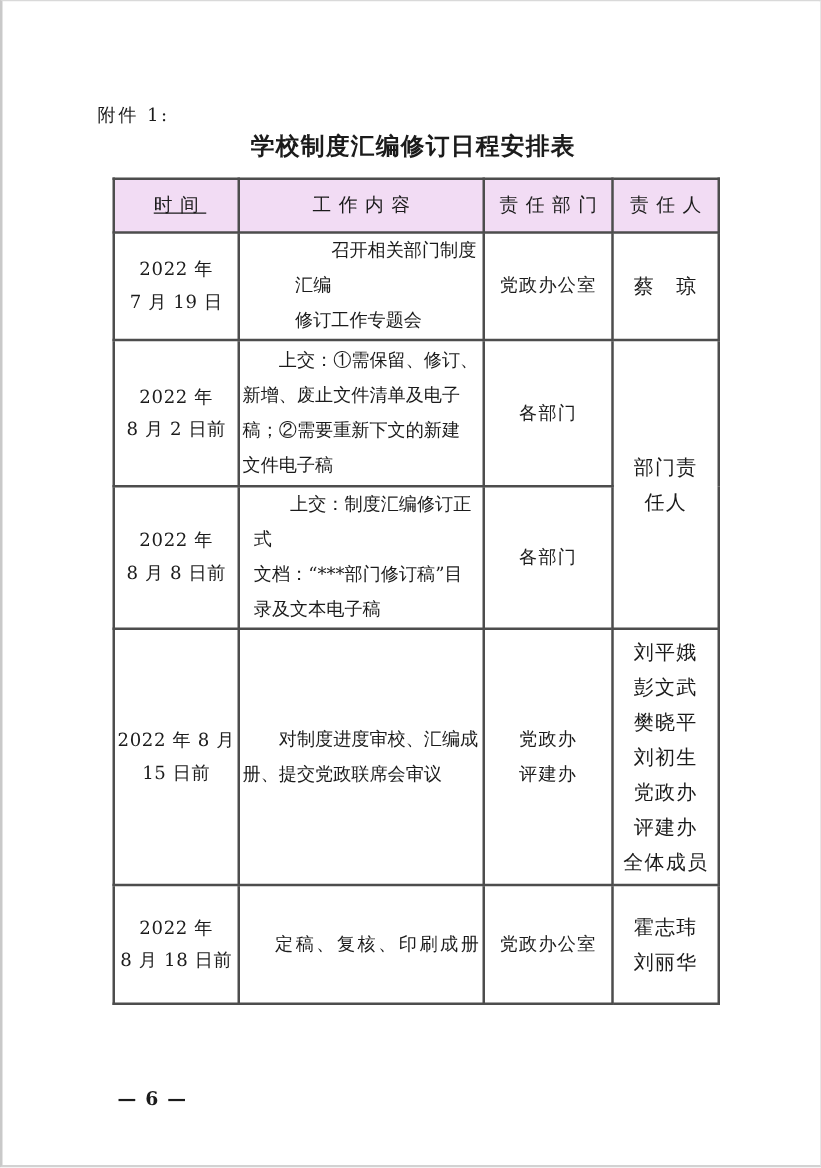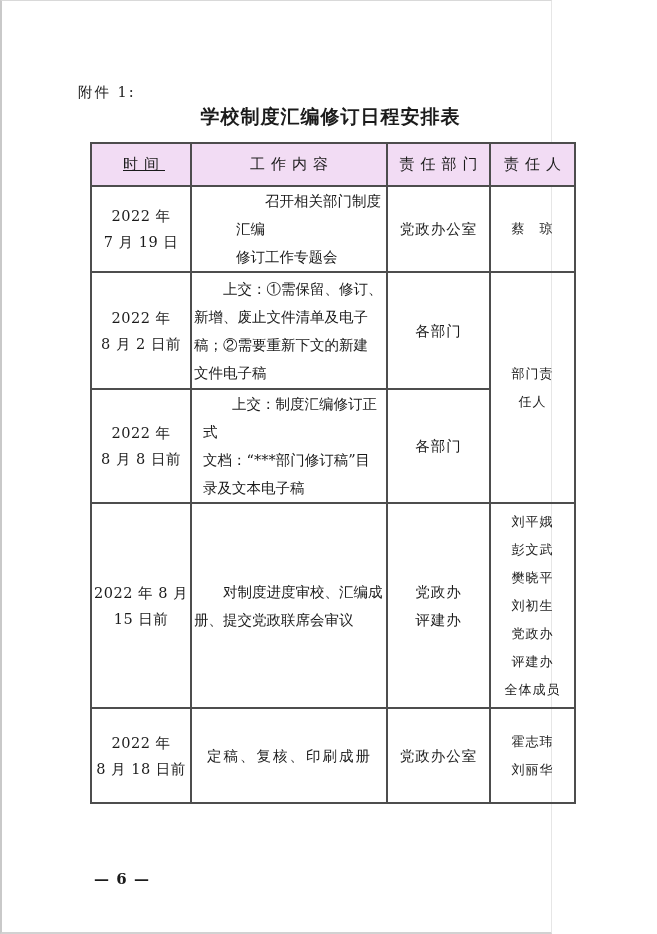--- a/index.html
+++ b/index.html
@@ -6,21 +6,21 @@
   html, body { background: #ffffff; }
   body {
     width: 657px; height: 934px;
     font-family: "DejaVu Serif", "Liberation Serif", serif;
     color: #1b1b1b;
     position: relative;
     overflow: hidden;
   }
   .page {
     position: absolute; left: 0; top: 0;
-    width: 552px; height: 934px;
+    width: 657px; height: 934px;
     background: #ffffff;
     border-top: 1px solid #d9d9d9;
     border-right: 1px solid #e6e6e6;
     border-bottom: 2px solid #d2d2d2;
     border-left: 2px solid #c9c9c9;
   }
   .attachment-label {
     position: absolute; left: 76px; top: 82px;
     font-size: 14.5px; letter-spacing: 2px;
   }
@@ -52,31 +52,31 @@
     font-size: 14.5px; line-height: 26px; letter-spacing: 0.5px;
     padding: 0 2px;
   }
   td.cell-content {
     text-align: left; white-space: pre-line;
     font-size: 14.5px; line-height: 28px;
     padding: 0 1px 0 2px;
     text-indent: 29px; 
   }
   td.cell-content.center-line {
-    text-align: center; text-indent: 0; white-space: normal;
+    text-align: right; text-indent: 0; white-space: normal;
     letter-spacing: 2px;
   }
   td.cell-dept {
     text-align: center; white-space: pre-line;
     font-size: 14.5px; line-height: 28px; letter-spacing: 1px;
     padding: 0 2px;
   }
   td.cell-person {
     text-align: center; white-space: pre-line;
-    font-size: 13px; line-height: 28px; letter-spacing: 1px;
+    font-size: 16px; line-height: 28px; letter-spacing: 1px;
     padding: 0 2px;
   }
   tr.r0 { height: 75px; }
   tr.r1 { height: 117px; }
   tr.r2 { height: 93px; }
   tr.r3 { height: 205px; }
   tr.r4 { height: 95px; }
   .page-number {
     position: absolute; left: 92px; top: 869px;
     font-size: 15px; font-weight: bold; letter-spacing: 1px;

